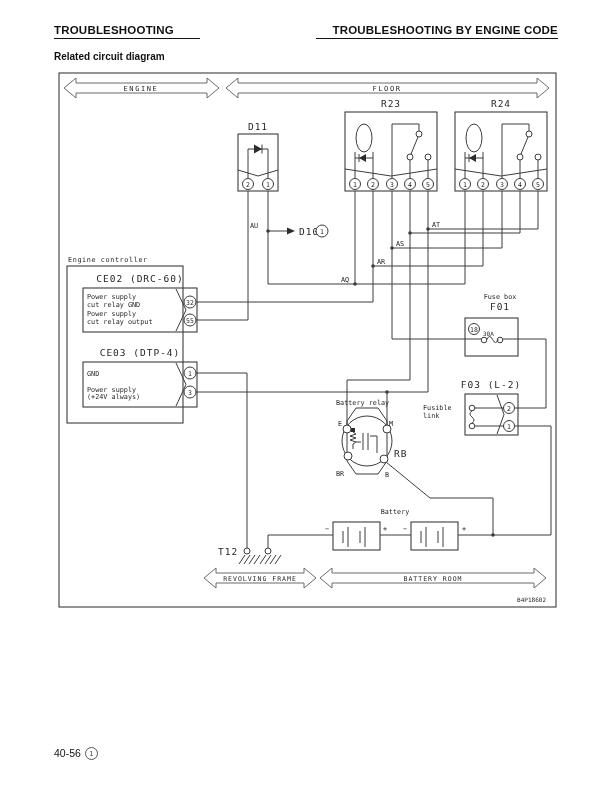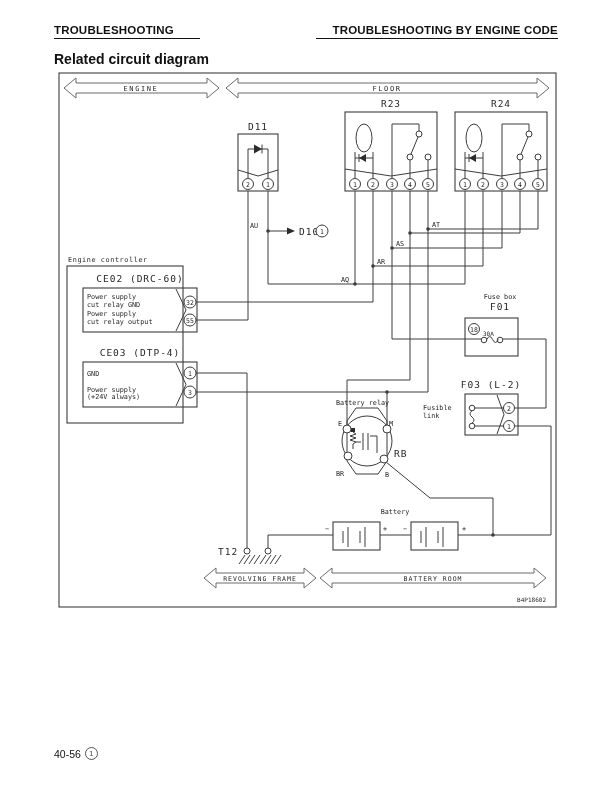--- a/index.html
+++ b/index.html
@@ -2,22 +2,22 @@
 <html><head>
 <meta charset="utf-8">
 <style>
   html,body{margin:0;padding:0;background:#fff;}
   .page{position:relative;width:612px;height:792px;background:#fff;overflow:hidden;
         font-family:"Liberation Sans",sans-serif;color:#111;}
   .hdr{position:absolute;top:16px;font-weight:bold;font-size:11.5px;letter-spacing:.2px;
        border-bottom:1.6px solid #111;padding-bottom:2px;margin-top:8px;}
   .hdr-left{left:54px;width:146px;}
   .hdr-right{right:54px;width:242px;text-align:right;}
-  .subtitle{position:absolute;top:51px;left:54px;font-weight:bold;font-size:14px;}
-  .footer{position:absolute;top:747px;left:54px;font-size:10.5px;display:flex;align-items:center;gap:4px;}
+  .subtitle{position:absolute;top:51px;left:54px;font-weight:bold;font-size:10px;}
+  .footer{position:absolute;top:747px;left:54px;font-size:10.5px;display:flex;gap:4px;}
   .ed-circle{display:inline-flex;align-items:center;justify-content:center;width:11px;height:11px;
              border:1px solid #555;border-radius:50%;font-size:7.5px;color:#444;}
   svg{position:absolute;top:0;left:0;}
   svg text{font-family:"DejaVu Sans Mono",monospace;fill:#262626;}
   .w{fill:none;stroke:#3c3c3c;stroke-width:1;}
   .bx{fill:none;stroke:#3c3c3c;stroke-width:1.1;}
   .arrowline{fill:none;stroke:#6a6a6a;stroke-width:1;}
   .term{fill:#fff;stroke:#3c3c3c;stroke-width:1;}
   .dot{fill:#3c3c3c;stroke:none;}
   .fillmark{fill:#2c2c2c;stroke:none;}

